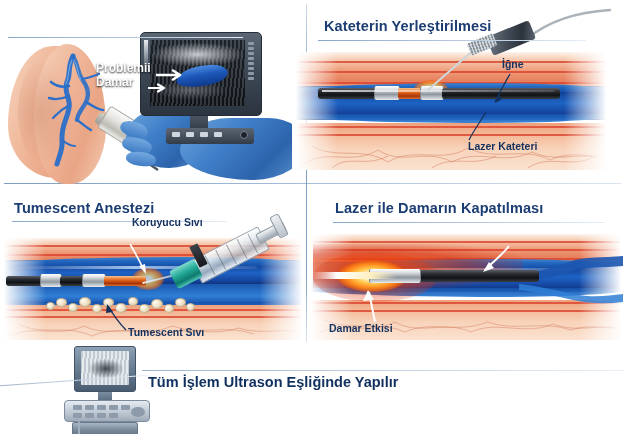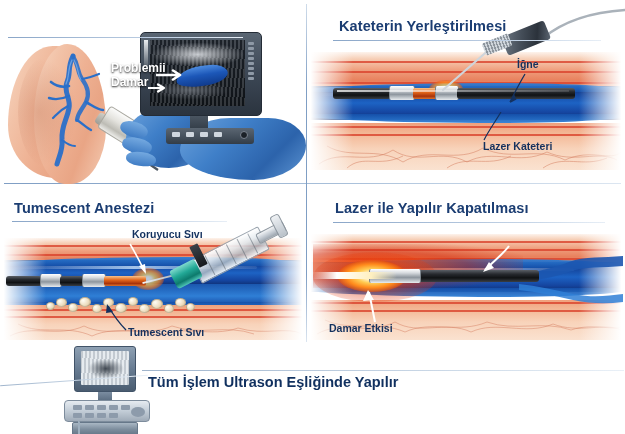--- a/index.html
+++ b/index.html
@@ -23,21 +23,21 @@
   }
   .div-v {
     position: absolute; top: 4px; width: 1px; height: 338px;
     background: linear-gradient(to bottom, #cfdcea 0%, #7f9ec4 25%, #7f9ec4 80%, #dbe5f0 100%);
     left: 306px;
   }
 
   
   .panel { position: absolute; }
   #panel1 { left: 0;   top: 0;   width: 306px; height: 183px; }
-  #panel2 { left: 307px; top: 0; width: 318px; height: 183px; }
+  #panel2 { left: 292px; top: 0; width: 318px; height: 183px; }
   #panel3 { left: 0;   top: 184px; width: 306px; height: 158px; }
   #panel4 { left: 307px; top: 184px; width: 318px; height: 158px; }
   #footer { left: 0; top: 342px; width: 625px; height: 92px; }
 
   
   .heading {
     position: absolute;
     color: #1b3d72;
     font-weight: bold;
     font-size: 14.5px;
@@ -60,21 +60,20 @@
     font-size: 10.5px;
     line-height: 12px;
     white-space: nowrap;
     z-index: 45;
   }
   .lbl.white {
     color: #ffffff;
     font-size: 12px;
     line-height: 13.5px;
     text-shadow: 0 1px 2px rgba(0,0,0,.85);
-    margin-left: 15px;
   }
   .leader { position: absolute; z-index: 44; }
 
   
   .tissue { position: absolute; overflow: hidden; }
   .tissue .skin-top {
     position: absolute; left: 0; right: 0; top: 0; height: 34%;
     background: linear-gradient(to bottom,
       #fdf3ec 0%, #f6cdb4 18%, #ef9f7e 45%, #e8805c 72%, #f0a583 100%);
   }
@@ -512,36 +511,36 @@
       <div class="syr-grad" style="left:14px;"></div>
       <div class="syr-grad" style="left:26px;"></div>
       <div class="syr-grad" style="left:38px;"></div>
       <div class="syr-grad" style="left:50px;"></div>
       <div class="syr-grad" style="left:62px;"></div>
     </div>
     <div class="syr-stop" style="left:194px; top:60px; width:9px; height:23px; transform:rotate(-27deg); z-index:31;"></div>
     <div class="syr-plunger" style="left:256px; top:43px; width:30px; height:11px; transform:rotate(-27deg); z-index:29;"></div>
     <div class="syr-flange" style="left:274px; top:30px; width:10px; height:24px; transform:rotate(-27deg); z-index:30;"></div>
 
-    <div class="lbl" style="left:132px; top:44px;">Koruyucu Sıvı</div>
+    <div class="lbl" style="left:132px; top:32px;">Koruyucu Sıvı</div>
     <svg class="leader" style="left:124px; top:58px;" width="28" height="34" viewBox="0 0 28 34">
       <path d="M6 2 C12 12, 16 20, 21 30" fill="none" stroke="#ffffff" stroke-width="1.6"></path>
       <path d="M22 32 L15 24 L21 22 Z" fill="#ffffff"></path>
     </svg>
 
     <div class="lbl" style="left:128px; top:142px;">Tumescent Sıvı</div>
     <svg class="leader" style="left:100px; top:118px;" width="30" height="30" viewBox="0 0 30 30">
       <path d="M26 28 C20 22, 14 14, 8 4" fill="none" stroke="#14315e" stroke-width="1.4"></path>
       <path d="M7 2 L13 10 L6 11 Z" fill="#14315e"></path>
     </svg>
   </div>
 
   <div class="panel" id="panel4">
 
-    <div class="heading" style="left:28px; top:16px;">Lazer ile Yapılır Kapatılması</div>
+    <div class="heading" style="left:28px; top:16px;">Lazer ile Damarın Kapatılması</div>
     <div class="heading-rule" style="left:26px; top:38px; width:272px;"></div>
 
     <div class="tissue" style="left:0; top:50px; width:318px; height:106px;">
       <div class="skin-top" style="height:30%;"></div>
       <div class="redline" style="top:7px;"></div>
       <div class="redline" style="top:15px;"></div>
       <div class="redline" style="top:24px;"></div>
       <div class="vein" style="top:28px; height:30px;"></div>
       <div class="vein-wave" style="top:25px;"></div>
       <div class="vein-hi" style="top:34px;"></div>

